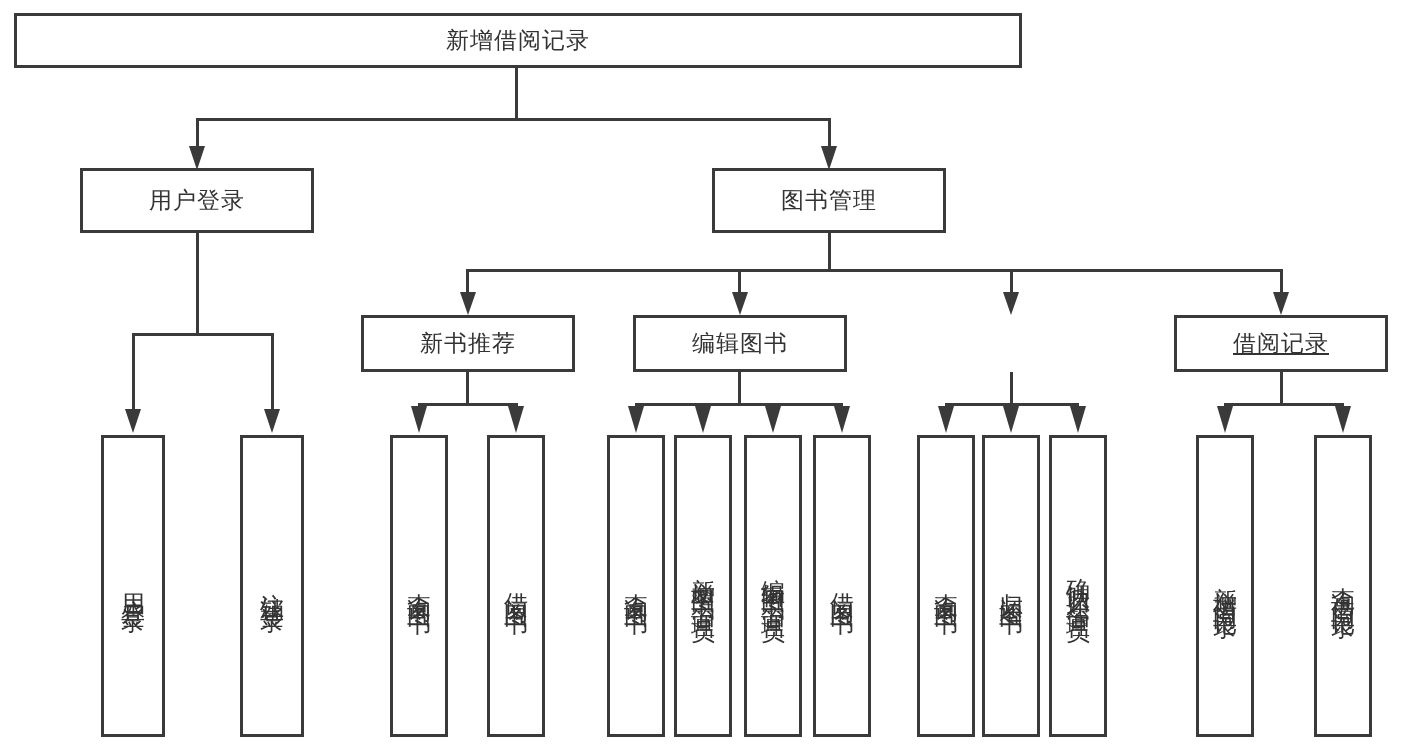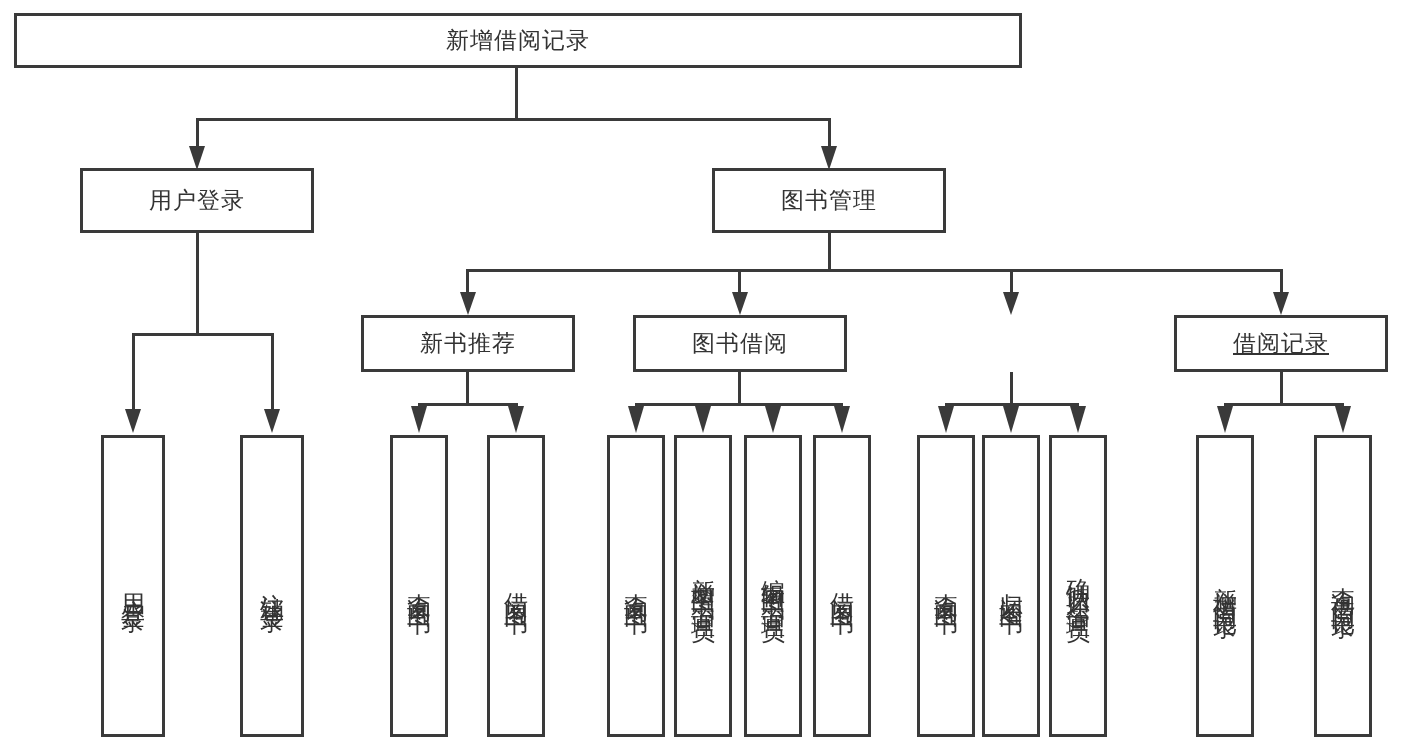--- a/index.html
+++ b/index.html
@@ -84,21 +84,21 @@
   <div class="ar ar-sm" style="left:732px;top:292px;"></div>
   <div class="vl" style="left:1010px;top:269px;height:25px;"></div>
   <div class="ar ar-sm" style="left:1003px;top:292px;"></div>
   <div class="vl" style="left:1280px;top:269px;height:25px;"></div>
   <div class="ar ar-sm" style="left:1273px;top:292px;"></div>
 
   <div class="box hbox" style="left:361px;top:315px;width:214px;height:57px;">
     <span>新书推荐</span>
   </div>
   <div class="box hbox" style="left:633px;top:315px;width:214px;height:57px;">
-    <span>图书借阅</span>
+    <span>编辑图书</span>
   </div>
   <div class="box hbox" style="left:1174px;top:315px;width:214px;height:57px;text-decoration:underline;">
     <span>借阅记录</span>
   </div>
 
   <div class="vl" style="left:466px;top:372px;height:34px;"></div>
   <div class="hl" style="left:418px;top:403px;width:100px;"></div>
   <div class="ar ar-leaf" style="left:411px;top:406px;"></div>
   <div class="ar ar-leaf" style="left:508px;top:406px;"></div>
 

